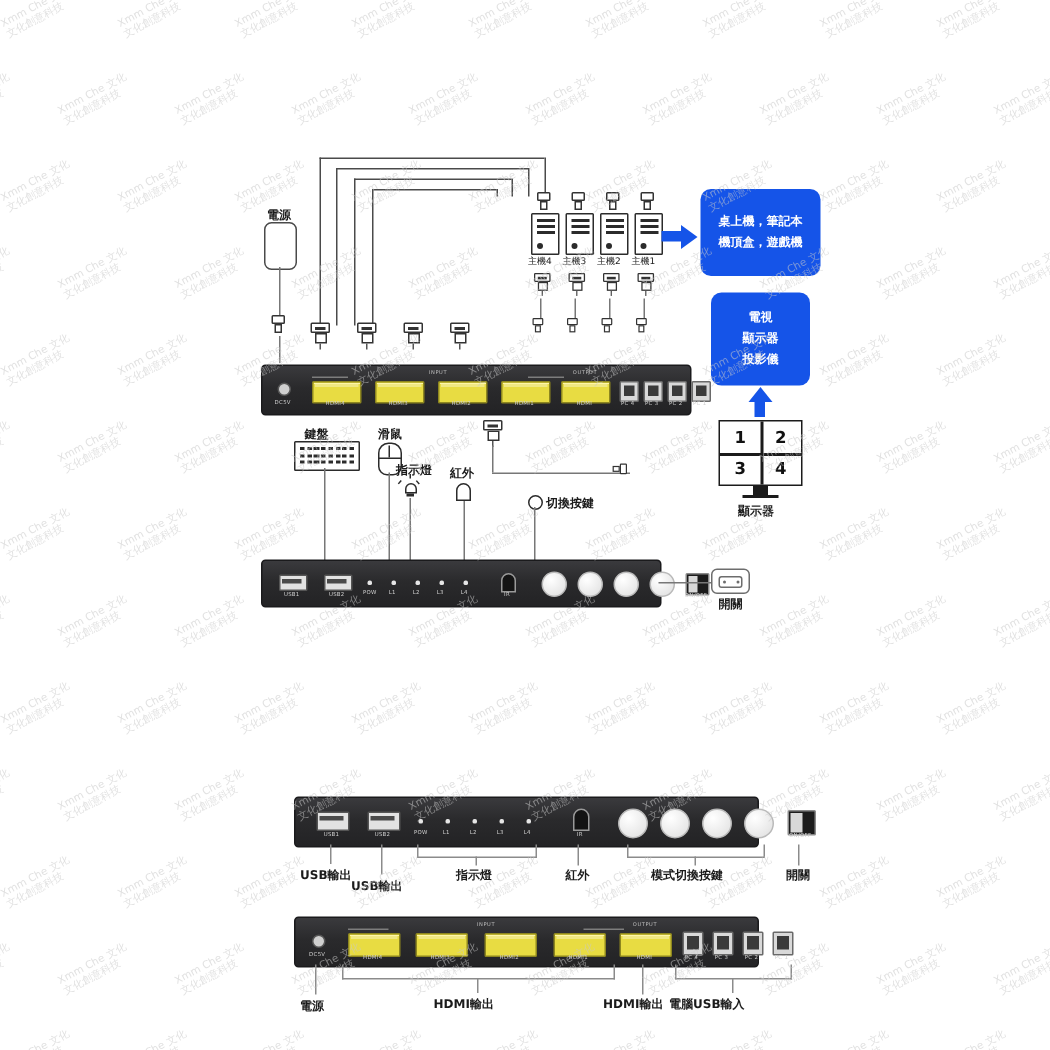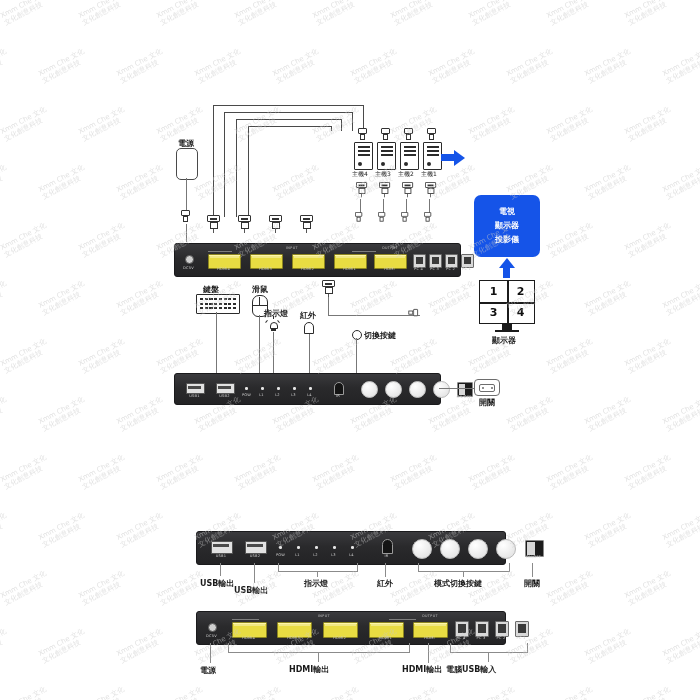--- a/index.html
+++ b/index.html
@@ -330,20 +330,24 @@
     <div class="usb-plug" style="left:424px;top:212px;transform:scale(.8);transform-origin:top left;">
       <div class="p-head"></div>
         <div class="p-body"></div>
     </div>
   </div>
 
   <div>
     <div class="arrow-shaft-r" style="left:441px;top:154px;width:14px;"></div>
     <div class="arrow-r" style="left:454px;top:149.5px;"></div>
   </div>
+  <div class="bluebox" id="box-sources" style="left:467px;top:126px;width:80px;height:58px;">
+    <span>桌上機，筆記本</span>
+    <span>機頂盒，遊戲機</span>
+  </div>
 
   <div class="bluebox" id="box-displays" style="left:474px;top:195px;width:66px;height:62px;">
     <span>電視</span>
     <span>顯示器</span>
     <span>投影儀</span>
   </div>
   <div>
     <div class="arrow-shaft-u" style="left:503px;top:266px;height:12px;"></div>
     <div class="arrow-u" style="left:498.5px;top:258px;"></div>
   </div>

